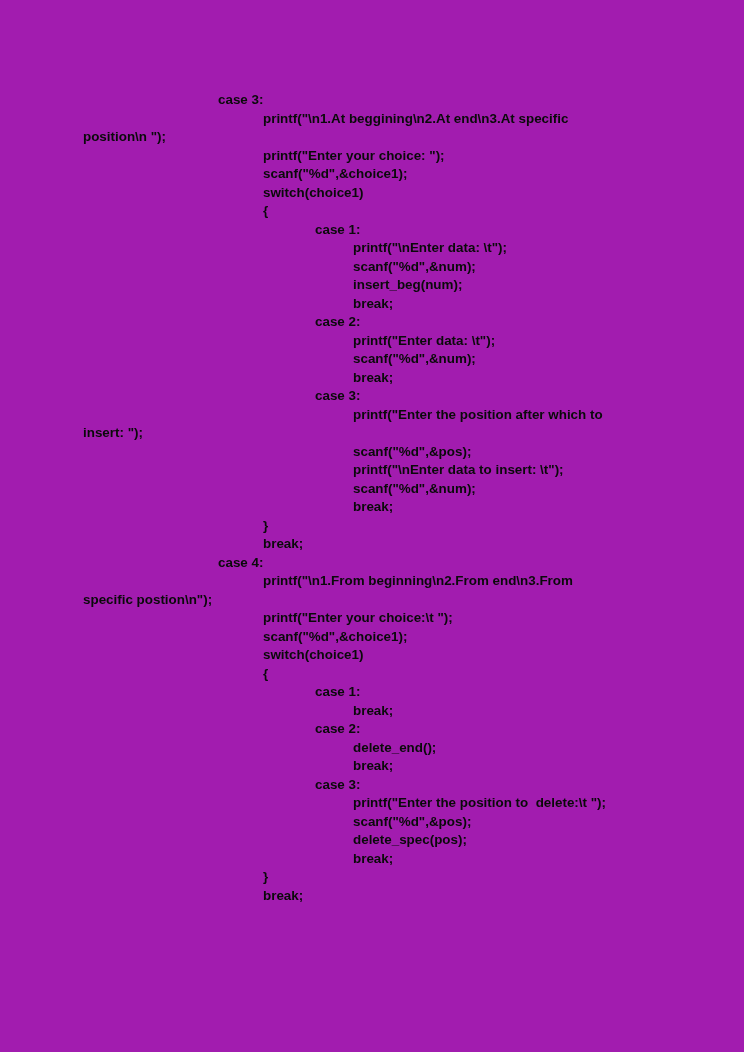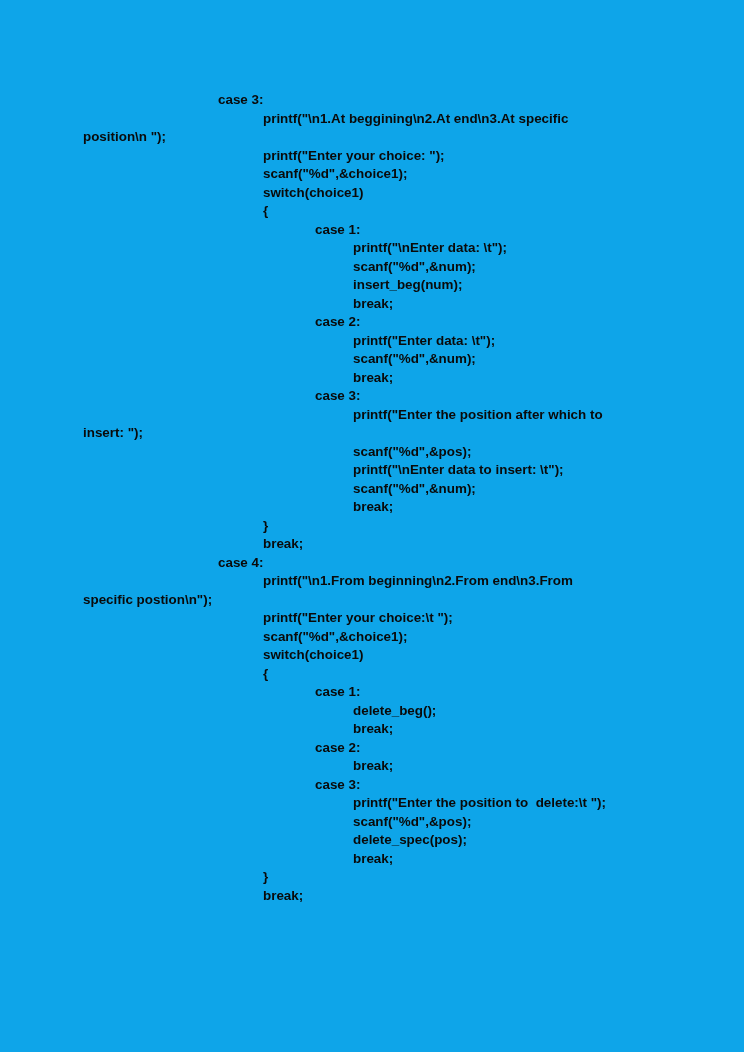--- a/index.html
+++ b/index.html
@@ -1,17 +1,17 @@
 <!DOCTYPE html>
 <html><head>
 <meta charset="utf-8">
 <style>
   html, body { margin: 0; padding: 0; background: #ffffff; }
   body { width: 744px; height: 1052px; position: relative; overflow: hidden; }
-  .page { position: absolute; left: 0; top: 0; width: 744px; height: 1052px; background: #0ea5e9; }
+  .page { position: absolute; left: 0; top: 0; width: 744px; height: 1052px; background: #a21caf; }
   .code { position: absolute; left: 0; top: 91px; width: 744px; }
   .line {
     position: relative; height: 18.5px; line-height: 18.5px;
     font-family: "Liberation Sans", sans-serif; font-weight: bold;
     font-size: 13.4px; color: #0a0a0a; white-space: pre;
   }
   .line span { position: absolute; top: 0; }
   .l0 { left: 83px; }
   .l1 { left: 218px; }
   .l2 { left: 263px; }
@@ -49,23 +49,23 @@
       <div class="line"><span class="l2">}</span></div>
       <div class="line"><span class="l2">break;</span></div>
       <div class="line"><span class="l1">case 4:</span></div>
       <div class="line"><span class="l2">printf("\n1.From beginning\n2.From end\n3.From</span></div>
       <div class="line"><span class="l0">specific postion\n");</span></div>
       <div class="line"><span class="l2">printf("Enter your choice:\t ");</span></div>
       <div class="line"><span class="l2">scanf("%d",&amp;choice1);</span></div>
       <div class="line"><span class="l2">switch(choice1)</span></div>
       <div class="line"><span class="l2">{</span></div>
       <div class="line"><span class="l3">case 1:</span></div>
-      <div class="line"><span class="l4">delete_beg();</span></div>
       <div class="line"><span class="l4">break;</span></div>
       <div class="line"><span class="l3">case 2:</span></div>
+      <div class="line"><span class="l4">delete_end();</span></div>
       <div class="line"><span class="l4">break;</span></div>
       <div class="line"><span class="l3">case 3:</span></div>
       <div class="line"><span class="l4">printf("Enter the position to  delete:\t ");</span></div>
       <div class="line"><span class="l4">scanf("%d",&amp;pos);</span></div>
       <div class="line"><span class="l4">delete_spec(pos);</span></div>
       <div class="line"><span class="l4">break;</span></div>
       <div class="line"><span class="l2">}</span></div>
       <div class="line"><span class="l2">break;</span></div>
     </div>
 </div>

